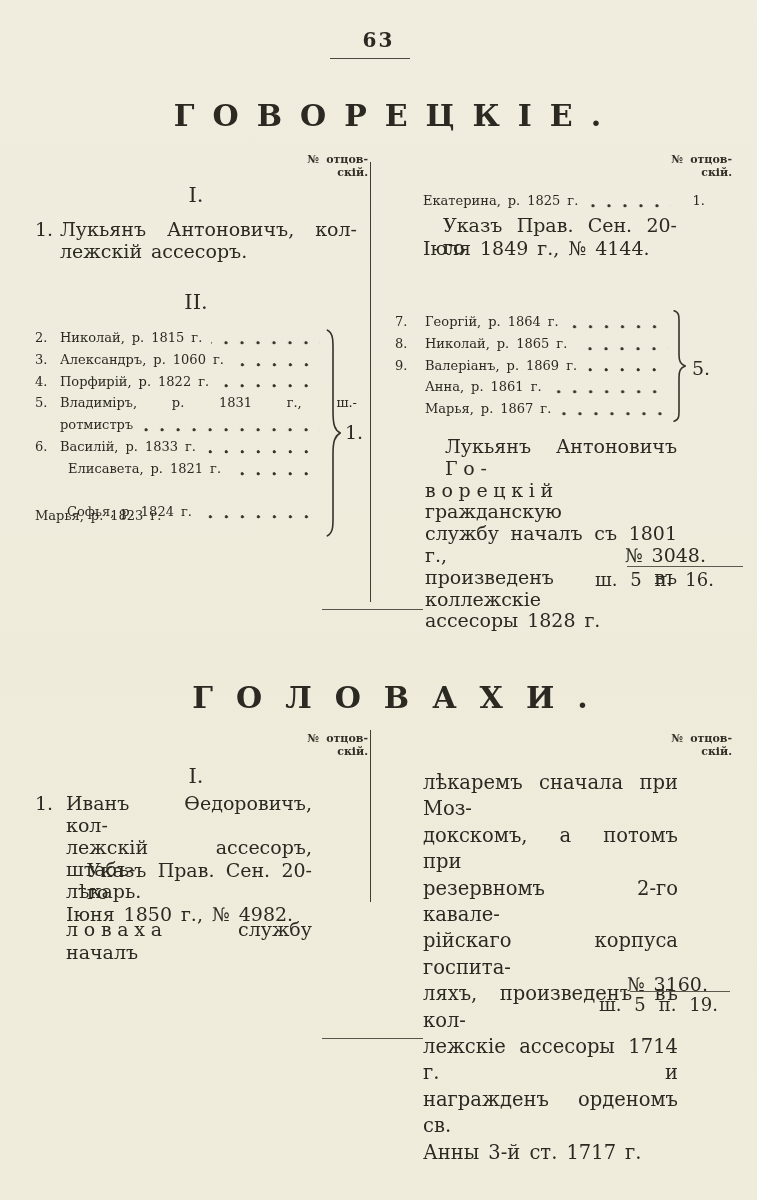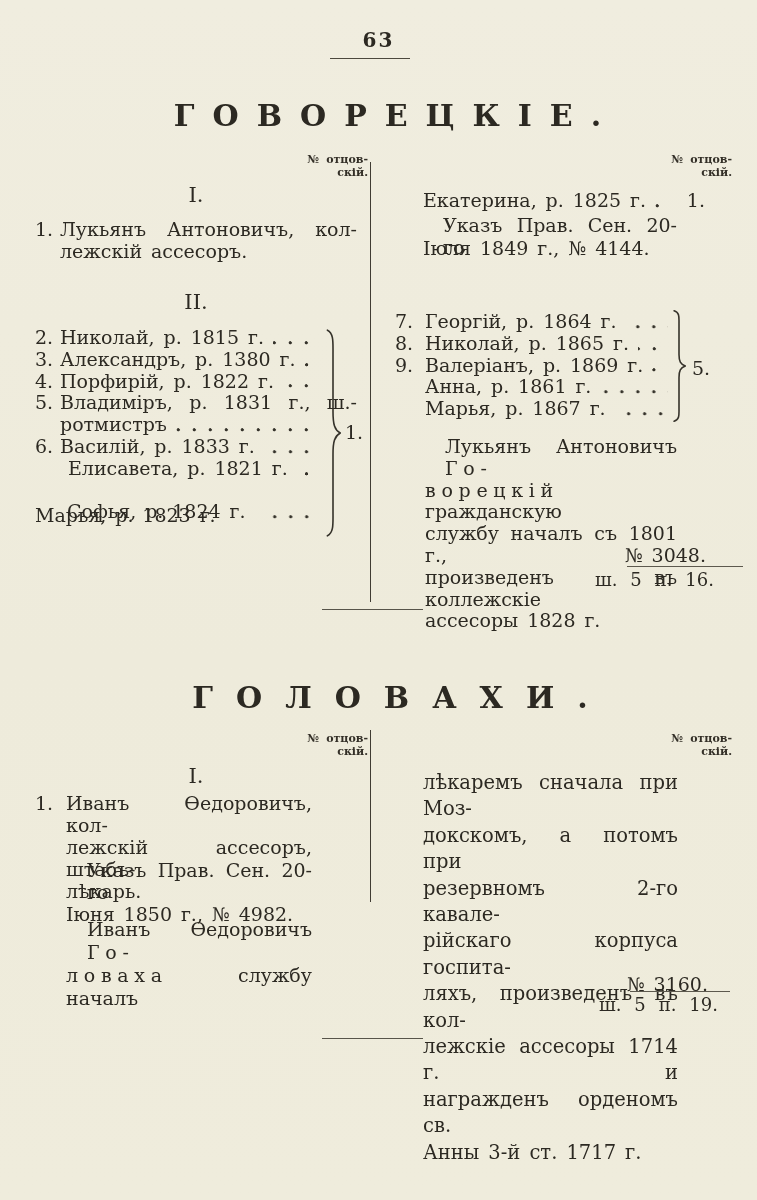--- a/index.html
+++ b/index.html
@@ -24,21 +24,21 @@
   .t1{letter-spacing:18px;padding-left:18px;top:99px;}
   .t2{letter-spacing:23px;padding-left:23px;top:681px;}
 
   .sm-hdr{width:70px;font-size:11px;line-height:12.5px;font-weight:bold;text-align:right;color:#332f27;}
 
   .vrule{width:1.3px;background:#403c33;}
   .seprule{height:1.3px;background:#57544a;}
 
   .roman{font-size:21px;line-height:23px;}
 
-  .lrow{display:flex;align-items:baseline;height:21.8px;font-size:19px;line-height:21.8px;}
+  .lrow{display:flex;align-items:baseline;height:21.8px;font-size:13px;line-height:21.8px;}
   .num{flex:0 0 25px;}
   .numw{flex:0 0 30px;}
   .rtxt{white-space:nowrap;}
   .leader{
     flex:1 1 auto;height:6px;align-self:flex-end;
     margin:0 3px 3px 9px;
     background-image:radial-gradient(circle at 2.2px 2.8px,#35322a 1.25px,rgba(0,0,0,0) 1.9px);
     background-size:16px 6px;background-repeat:repeat-x;background-position:right bottom;
   }
   .jtxt{flex:1 1 auto;text-align:justify;text-align-last:justify;}
@@ -99,21 +99,21 @@
   <div class="abs roman ctr" style="left:35px;top:291px;width:322px;">II.</div>
 
   <div class="abs" style="left:35px;top:327px;width:322px;">
     <div class="lrow" style="padding-right:34px;">
       <span class="num">2.</span>
       <span class="rtxt">Николай, р. 1815 г.</span>
       <span class="leader"></span>
     </div>
     <div class="lrow" style="padding-right:34px;">
       <span class="num">3.</span>
-      <span class="rtxt">Александръ, р. 1380 г.</span>
+      <span class="rtxt">Александръ, р. 1060 г.</span>
       <span class="leader"></span>
     </div>
     <div class="lrow" style="padding-right:34px;">
       <span class="num">4.</span>
       <span class="rtxt">Порфирій, р. 1822 г.</span>
       <span class="leader"></span>
     </div>
     <div class="lrow">
       <span class="num">5.</span>
       <span class="jtxt">Владиміръ, р. 1831 г., ш.-</span>
@@ -234,21 +234,20 @@
     <div class="ind31 pline">лежскій ассесоръ, штабъ-</div>
     <div class="ind31">лѣкарь.</div>
   </div>
 
   <div class="abs entry" style="left:35px;top:859px;width:277px;">
     <div class="pline" style="padding-left:52px;">Указъ Прав. Сен. 20-го</div>
     <div class="ind31">Іюня 1850 г., № 4982.</div>
   </div>
 
   <div class="abs entry" style="left:35px;top:918px;width:277px;line-height:23px;">
-    <div class="pline" style="padding-left:52px;"><span>Иванъ Ѳедоровичъ</span> <span class="sp">Го-</span></div>
     <div class="pline ind31"><span class="sp">ловаха</span> <span>службу началъ</span></div>
   </div>
 
   <div class="abs para2" style="left:423px;top:770px;width:255px;">
     <div class="pline">лѣкаремъ сначала при Моз-</div>
     <div class="pline">докскомъ, а потомъ при</div>
     <div class="pline">резервномъ 2-го кавале-</div>
     <div class="pline">рійскаго корпуса госпита-</div>
     <div class="pline">ляхъ, произведенъ въ кол-</div>
     <div class="pline">лежскіе ассесоры 1714 г. и</div>

